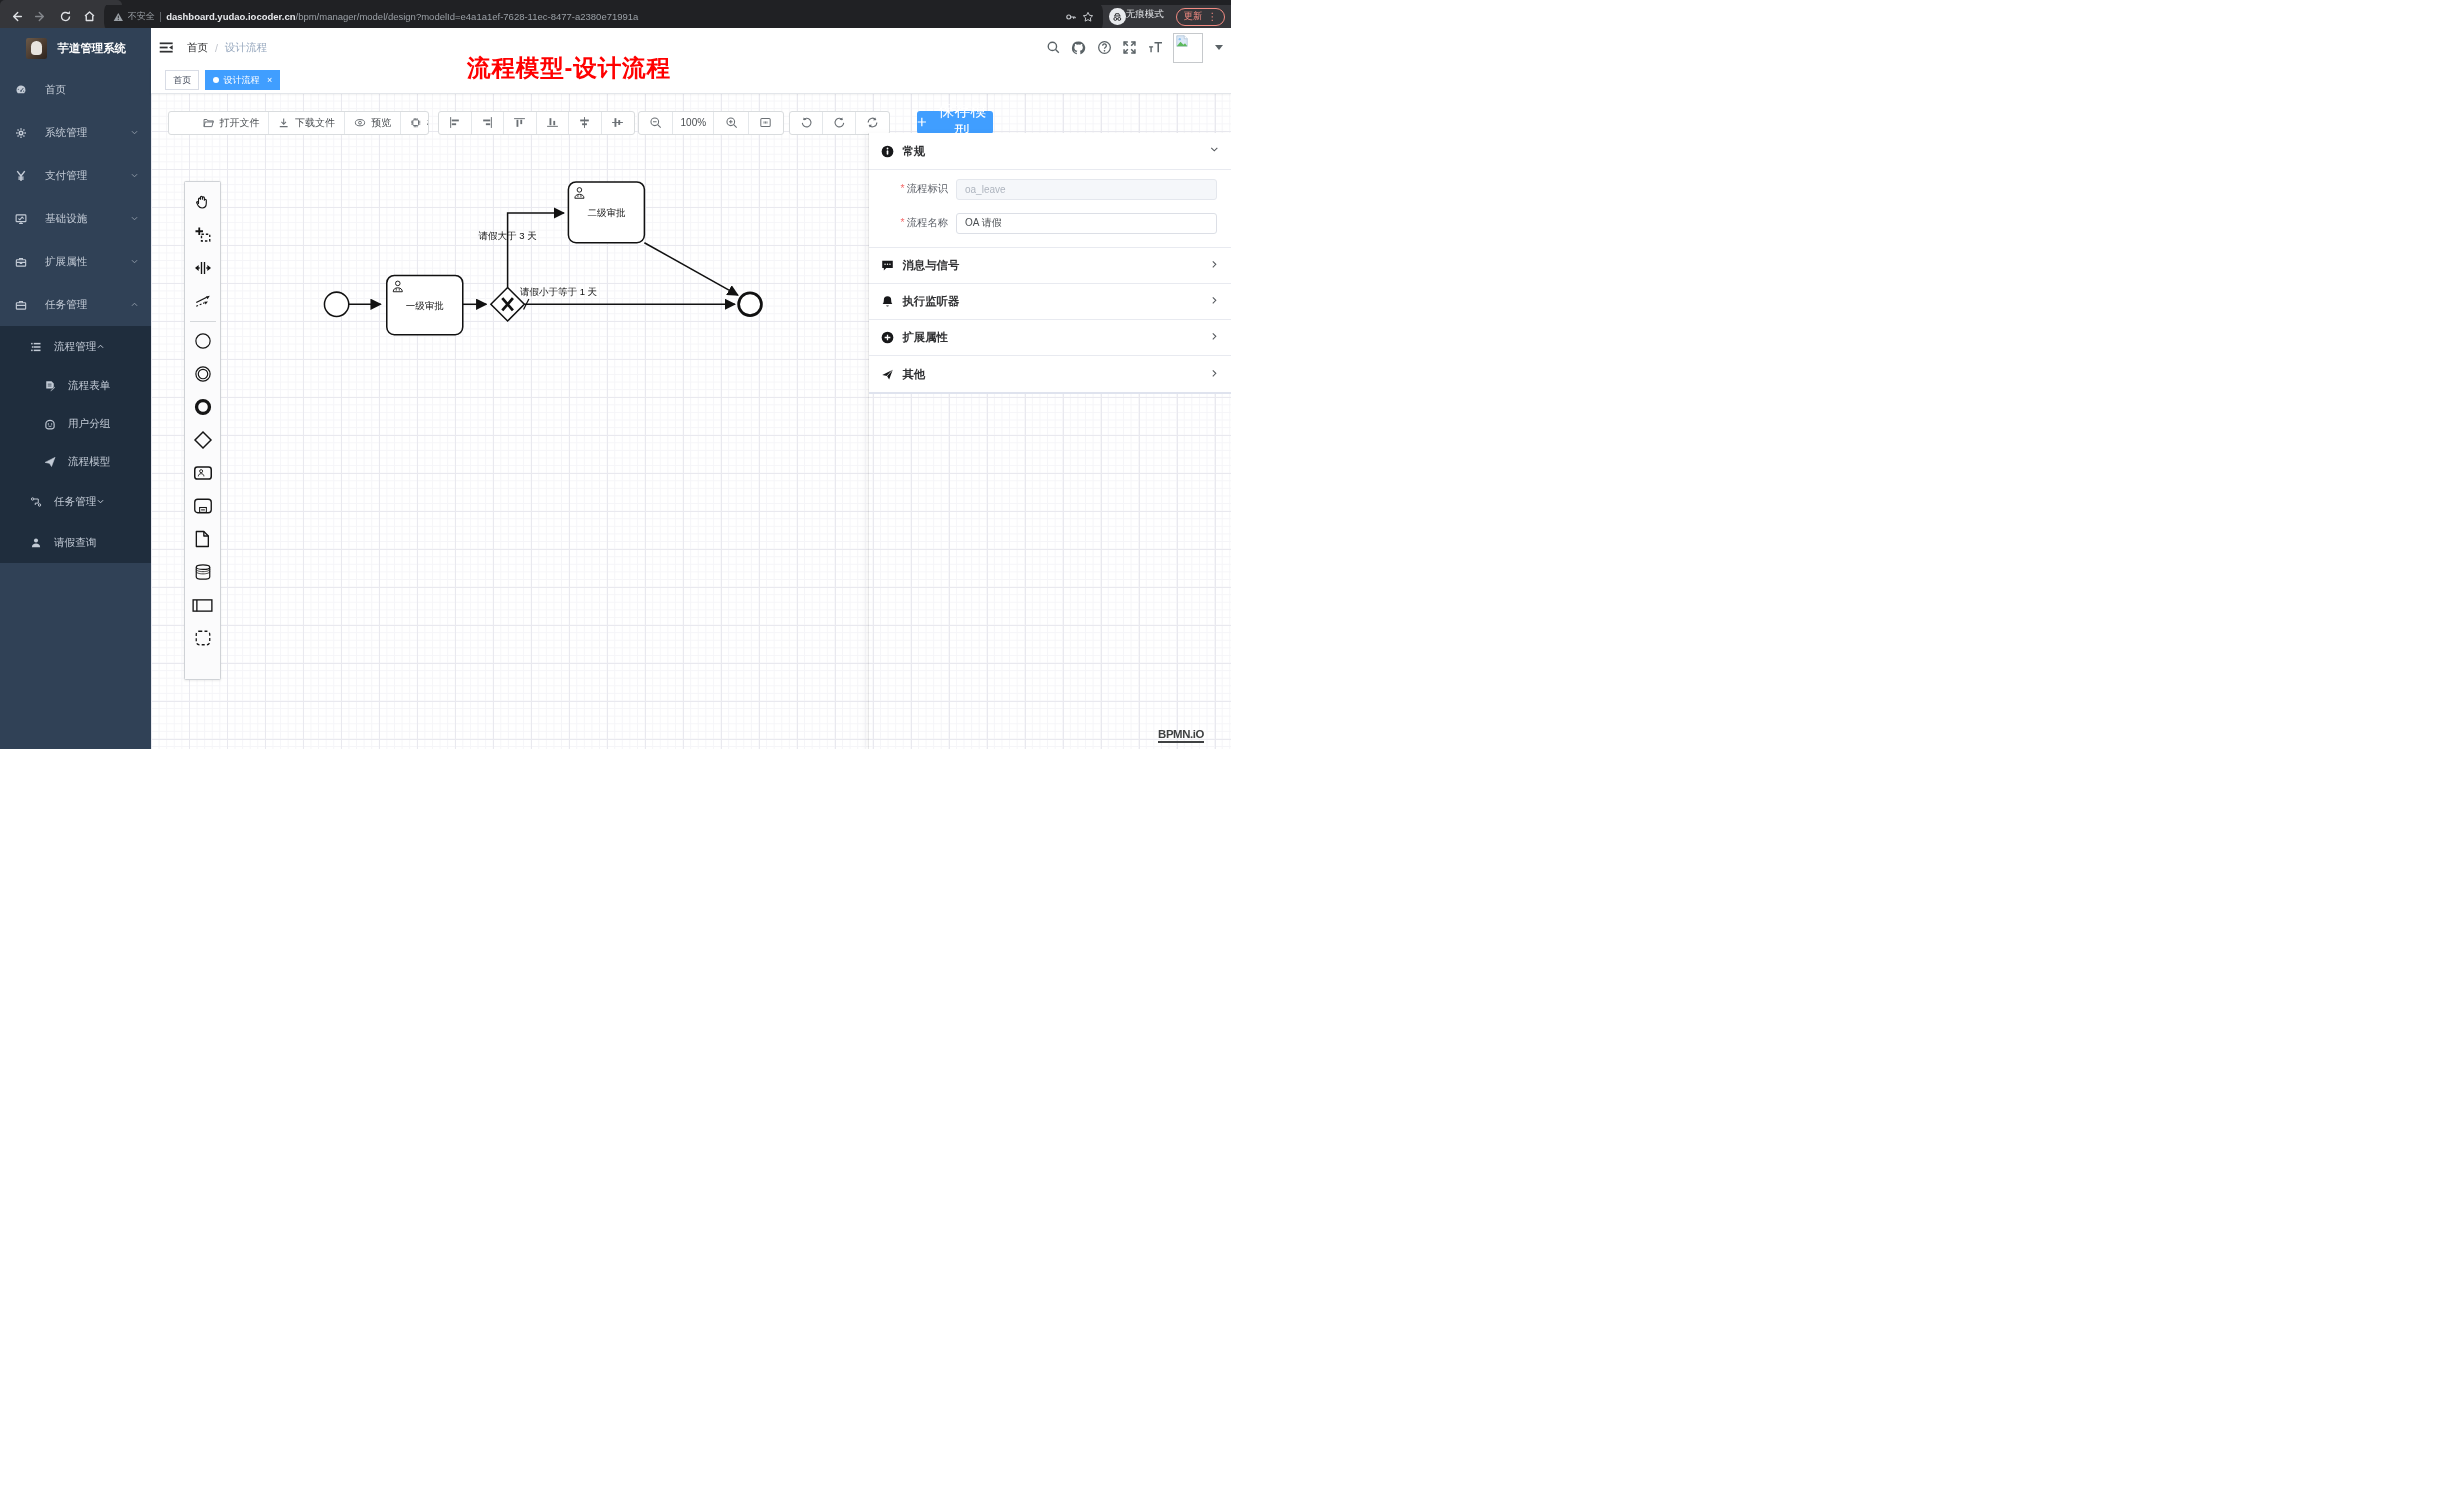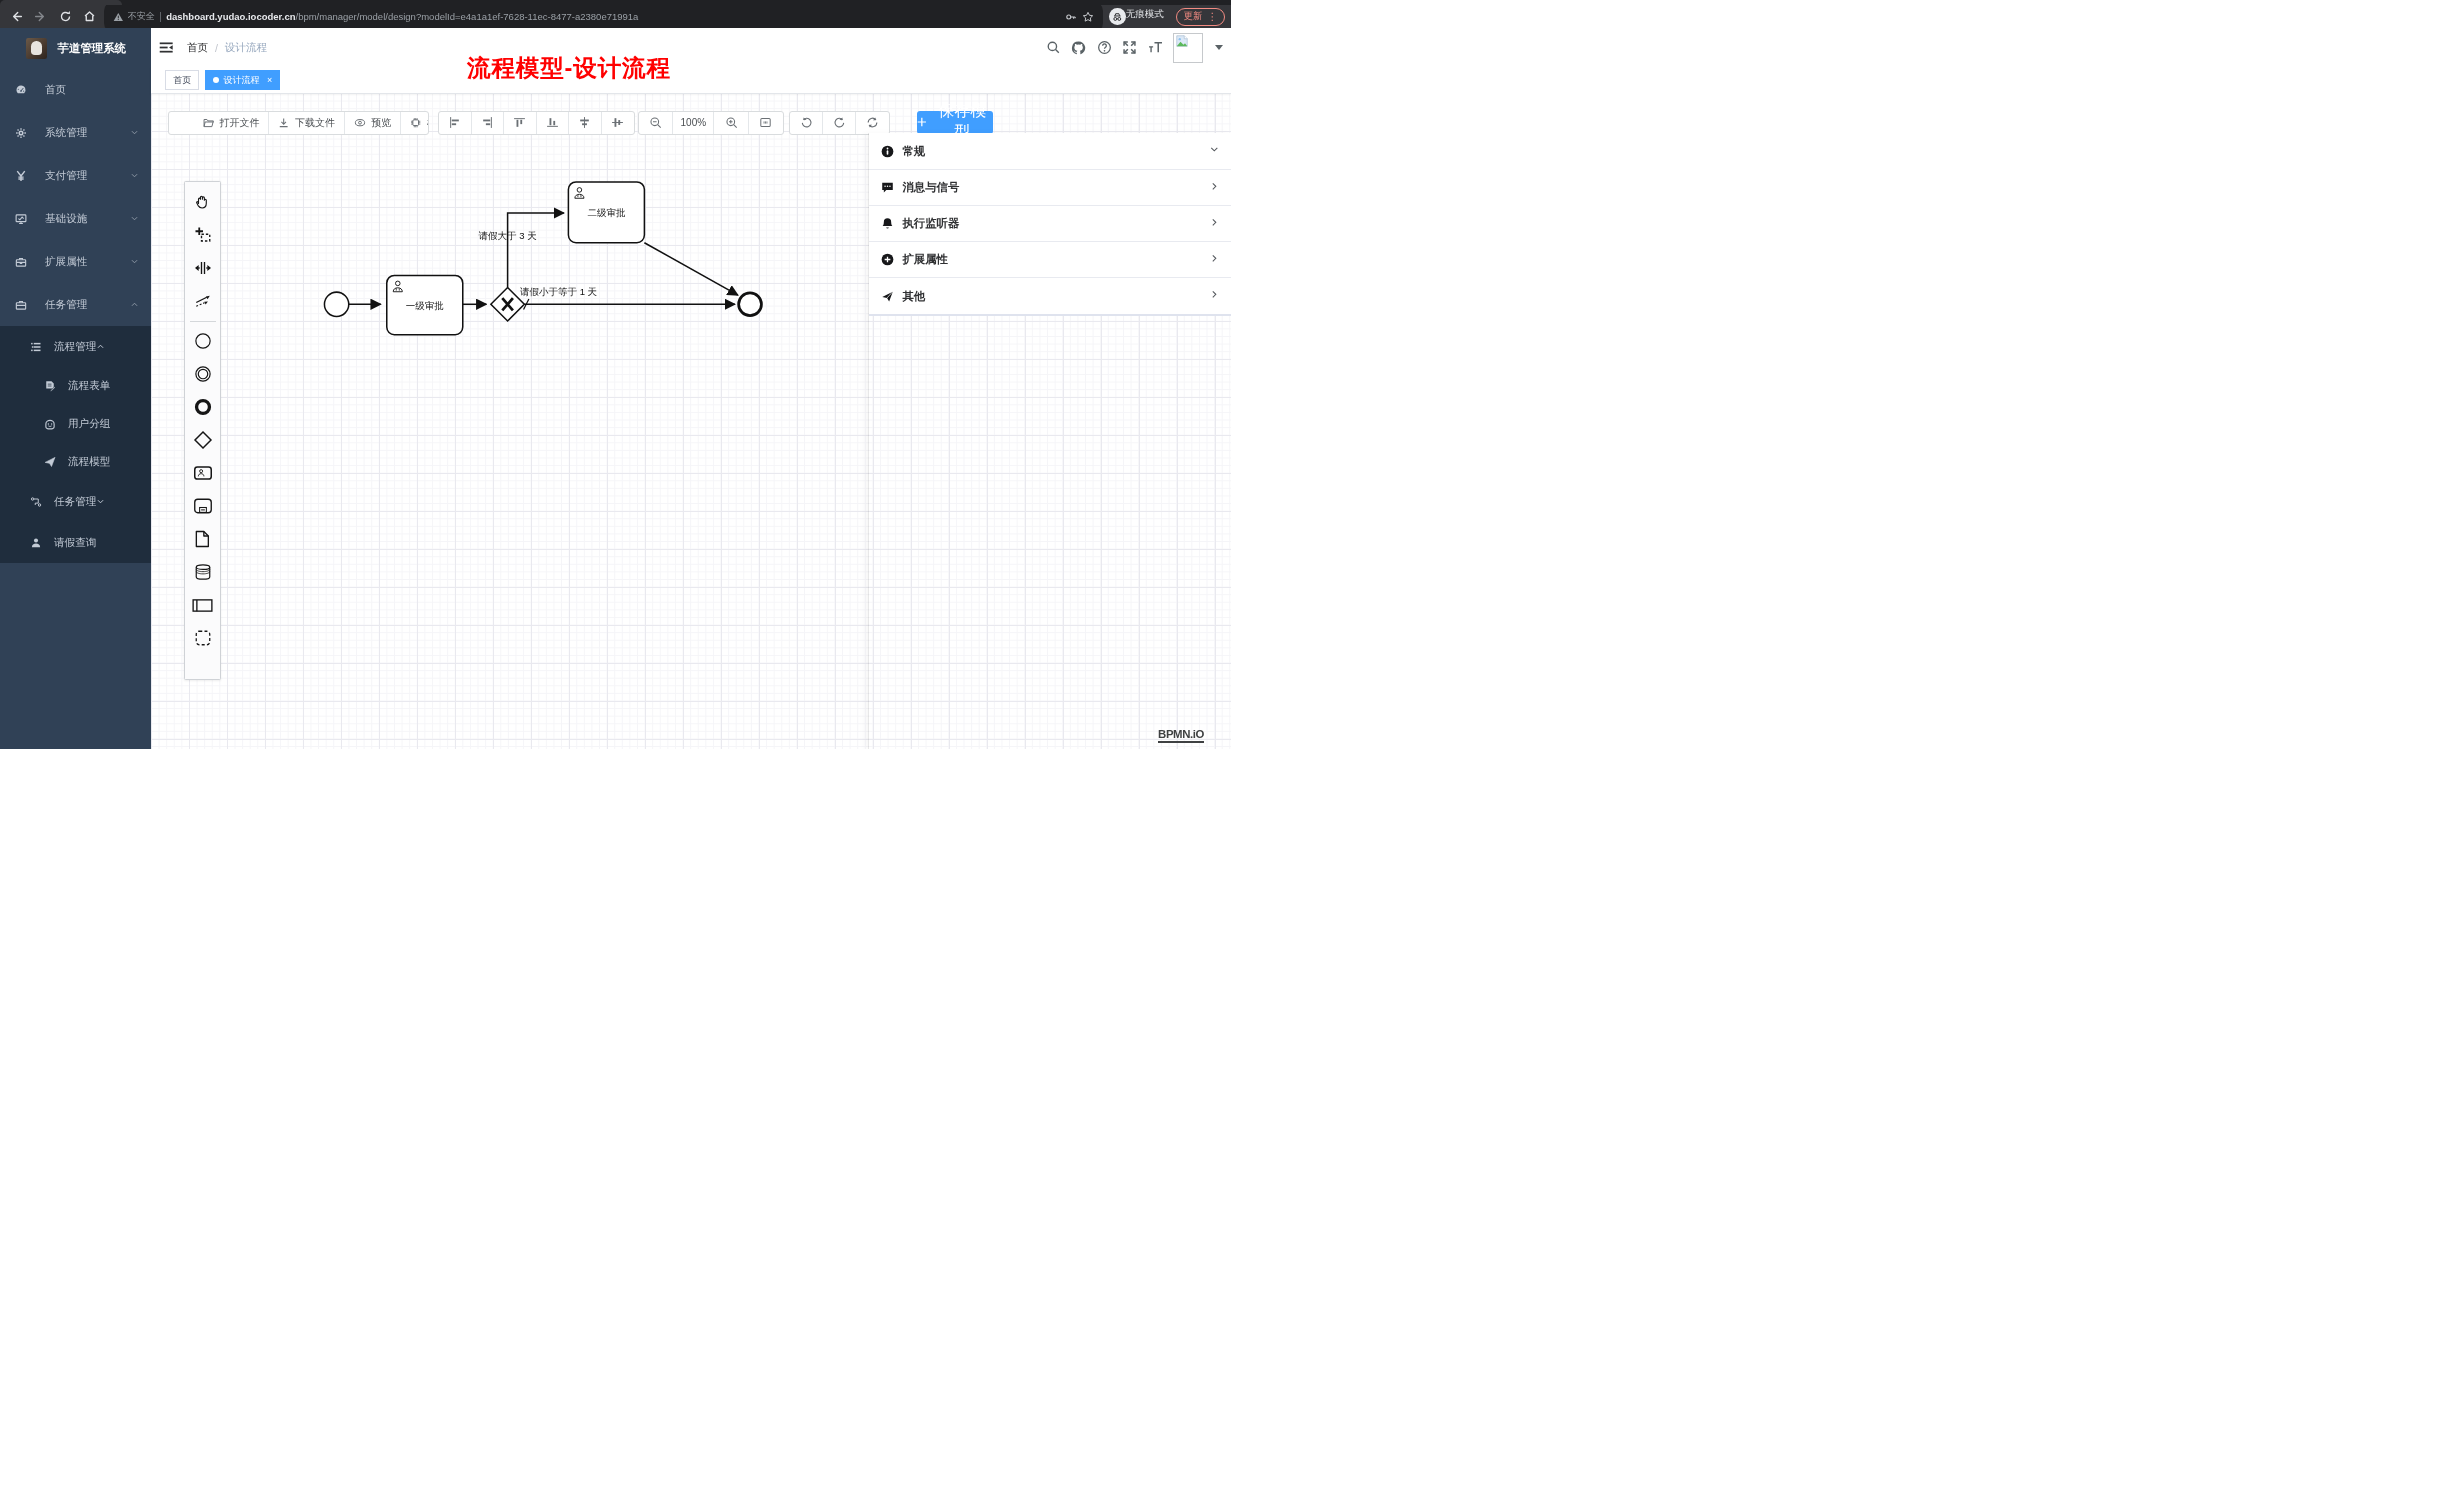--- a/index.html
+++ b/index.html
@@ -650,20 +650,30 @@
               <span class="p-ic"><svg width="13" height="13" viewBox="0 0 16 16">
                     <circle cx="8" cy="8" r="7.2" fill="#17181a"></circle>
                     <rect x="7" y="6.6" width="2" height="5.4" rx="1" fill="#fff"></rect>
                     <circle cx="8" cy="4.3" r="1.1" fill="#fff"></circle>
                   </svg></span>
               <span class="p-title">常规</span>
               <span class="p-chev"><svg width="10.6" height="10.6" viewBox="0 0 14 14">
                     <path d="M3 5l4 4 4-4" fill="none" stroke="currentColor" stroke-width="1.4"></path>
                   </svg></span>
             </div>
+            <div class="p-fields">
+              <div class="p-row">
+                <span class="p-label"><span class="req">*</span><span>流程标识</span></span>
+                <input class="p-input disabled" readonly="" value="oa_leave" style="">
+              </div>
+              <div class="p-row">
+                <span class="p-label"><span class="req">*</span><span>流程名称</span></span>
+                <input class="p-input" value="OA 请假" style="">
+              </div>
+            </div>
             <div class="p-menu-row">
               <span class="p-ic"><svg width="13" height="13" viewBox="0 0 16 16">
                     <path d="M1.5 2h13v9h-8l-3 3v-3h-2z" fill="#17181a"></path>
                     <circle cx="5" cy="6.5" r=".9" fill="#fff"></circle>
                     <circle cx="8" cy="6.5" r=".9" fill="#fff"></circle>
                     <circle cx="11" cy="6.5" r=".9" fill="#fff"></circle>
                   </svg></span>
               <span class="p-title">消息与信号</span>
               <span class="p-chev"><svg width="10.6" height="10.6" viewBox="0 0 14 14">
                     <path d="M5 3l4 4-4 4" fill="none" stroke="currentColor" stroke-width="1.4"></path>

